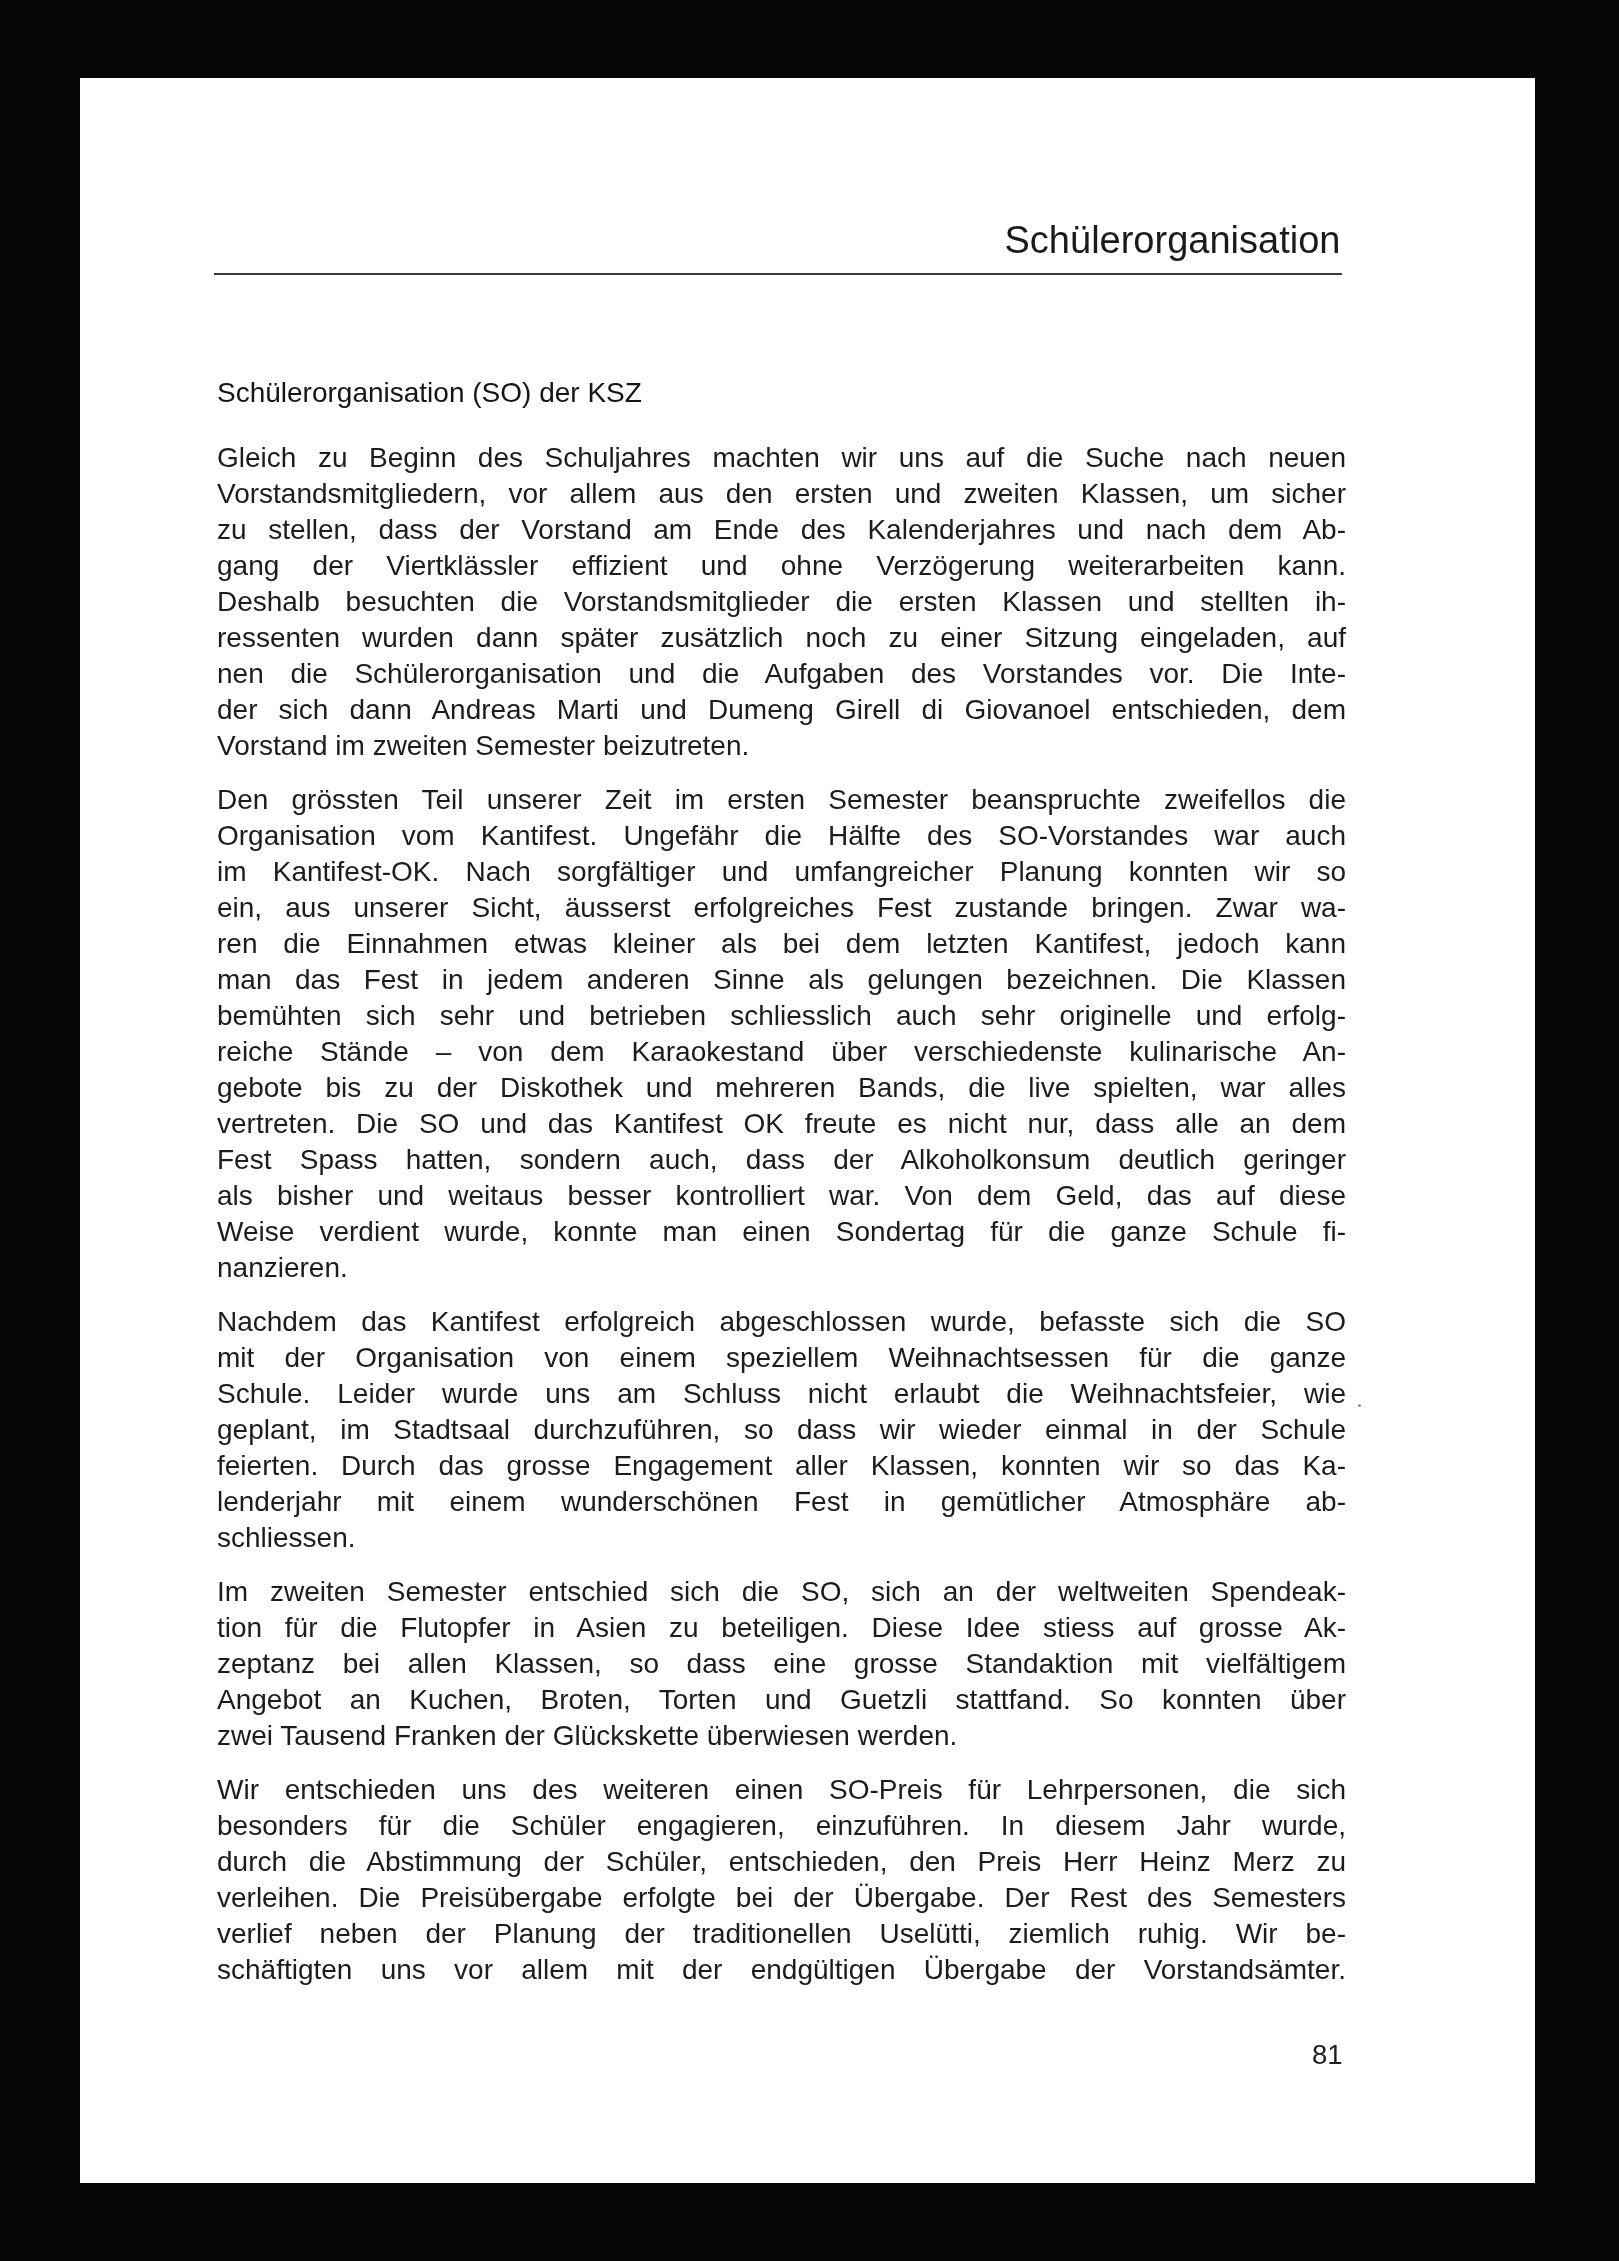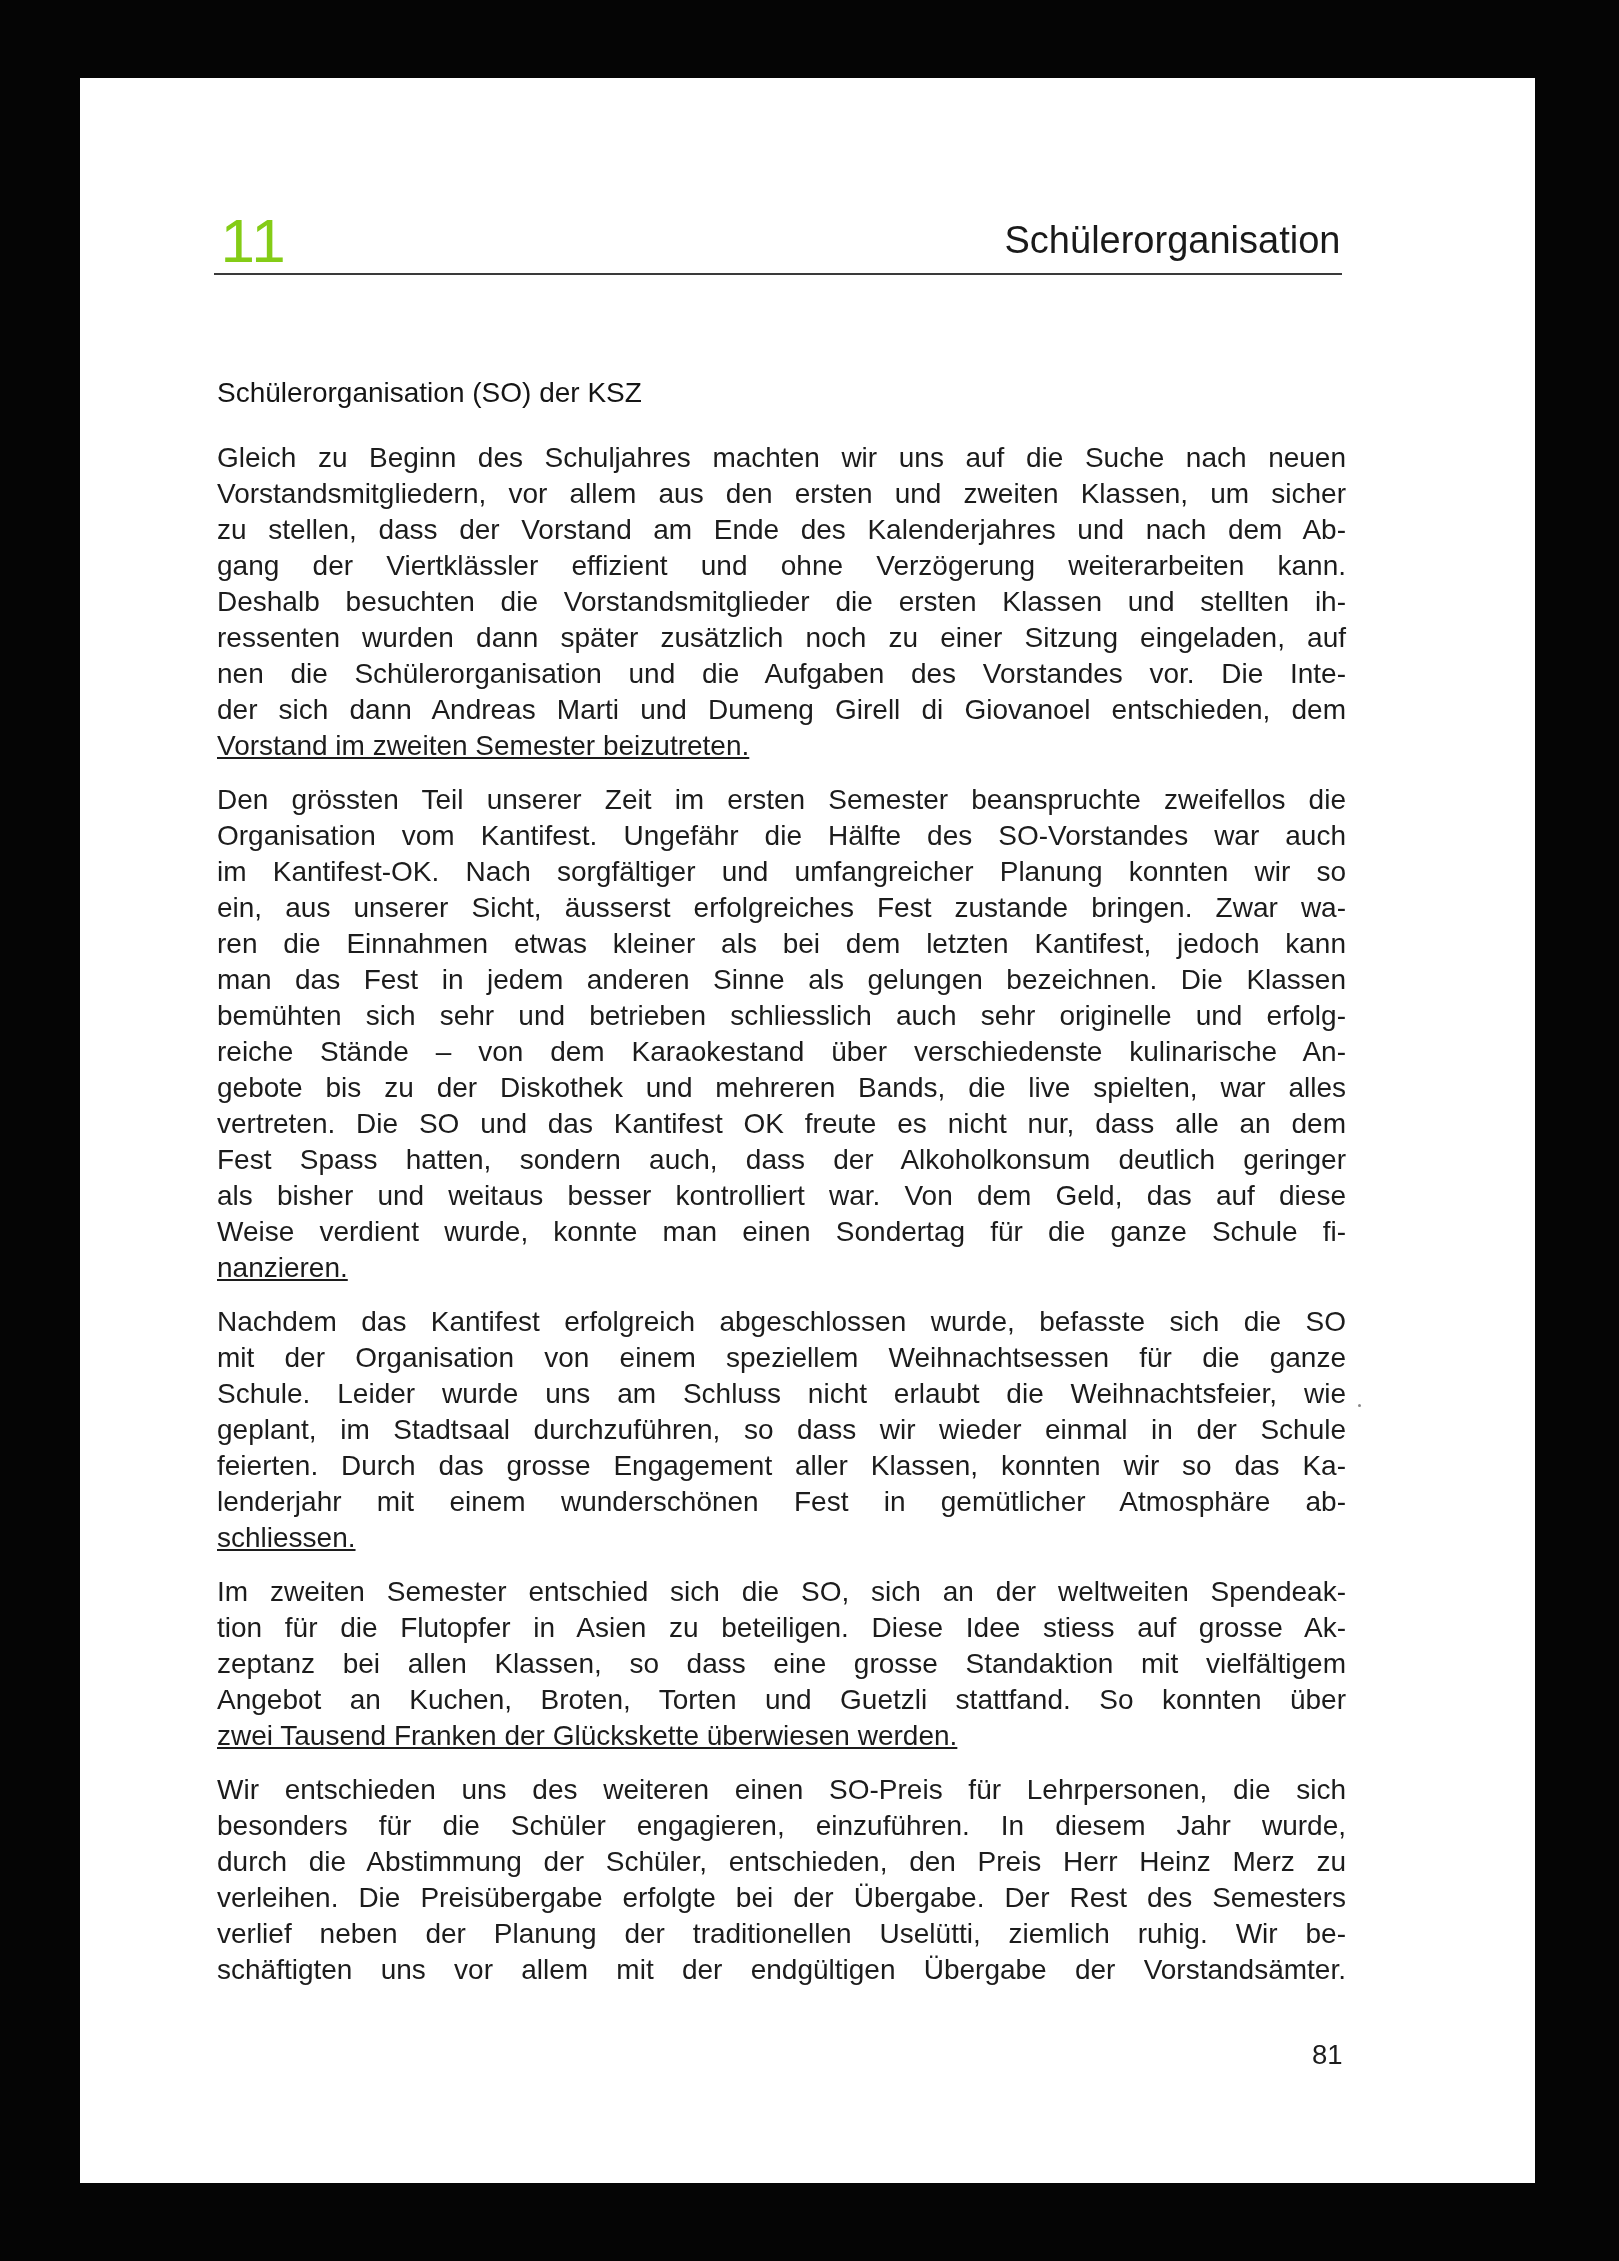--- a/index.html
+++ b/index.html
@@ -33,21 +33,21 @@
     top: 214px;
     width: 1128px;
     height: 62px;
   }
   .chapter-number {
     position: absolute;
     left: 6.5px;
     top: 0;
     font-size: 62px;
     line-height: 53px;
-    color: #84cc16;
+    color: #ffffff;
     letter-spacing: 0.8px;
   }
   .chapter-title {
     position: absolute;
     right: 1.6px;
     top: 0;
     font-size: 38px;
     line-height: 53px;
     color: #1a1a1a;
   }
@@ -82,21 +82,20 @@
   }
   .line {
     display: block;
     text-align: justify;
     text-align-last: justify;
     white-space: nowrap;
     height: 36px;
   }
   .line.last {
     text-align-last: left;
-    text-decoration: underline;
   }
   .page-number {
     position: absolute;
     left: 1312px;
     top: 2039px;
     font-size: 27.5px;
     line-height: 32px;
     color: #1c1c1c;
   }
   .speck {

